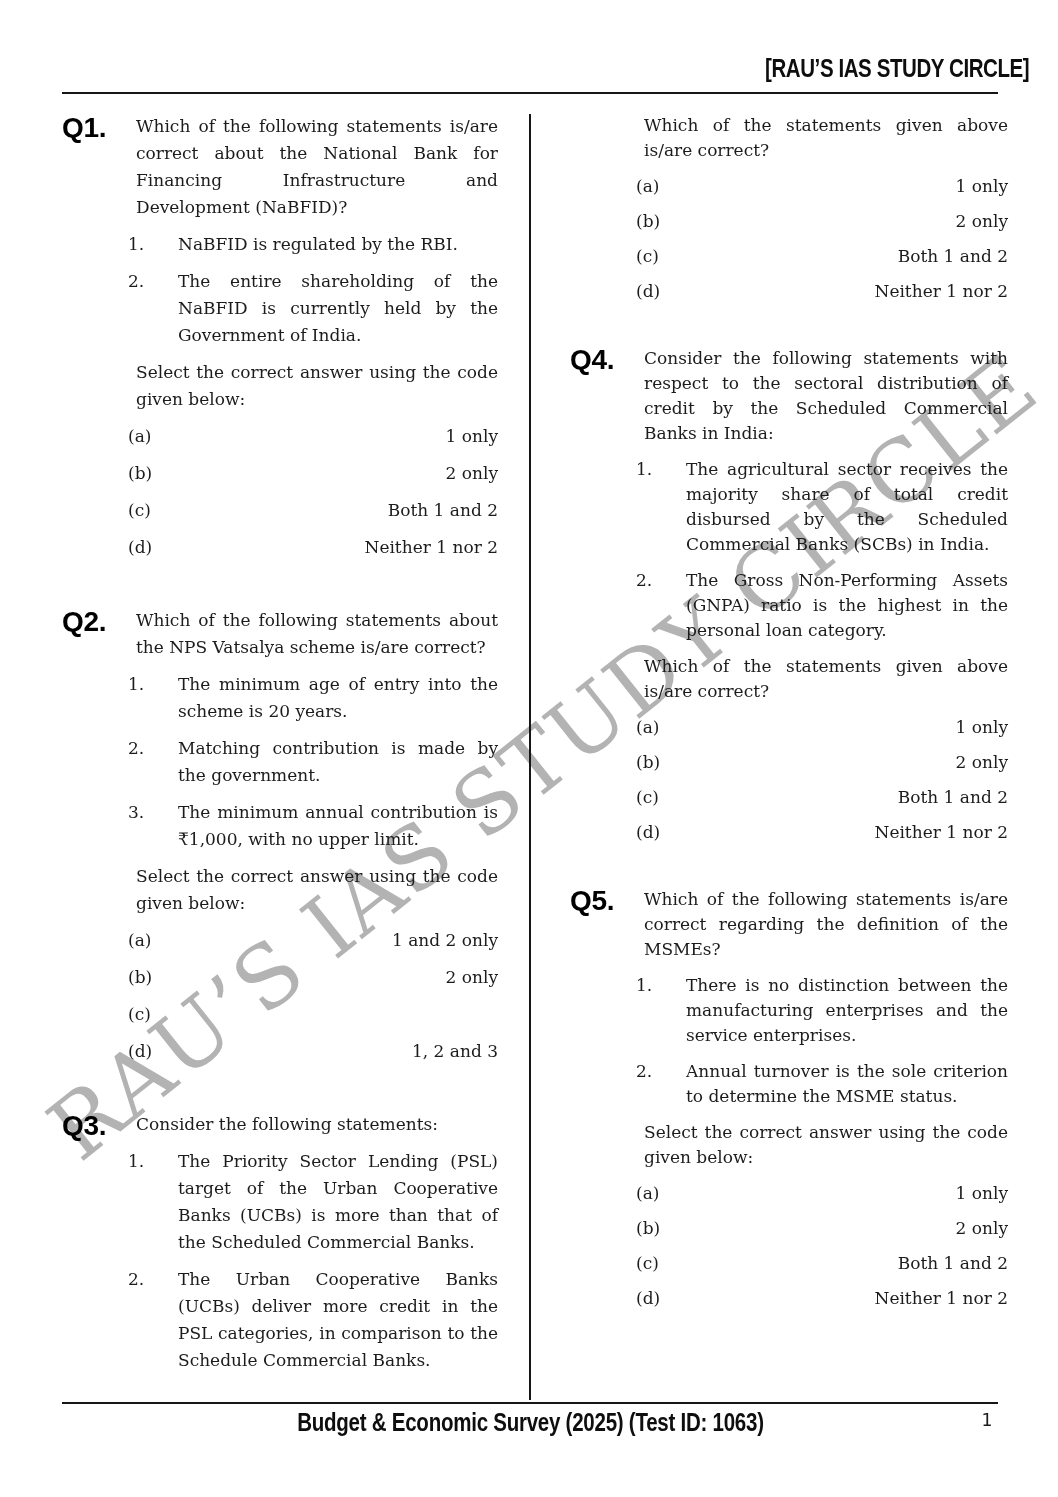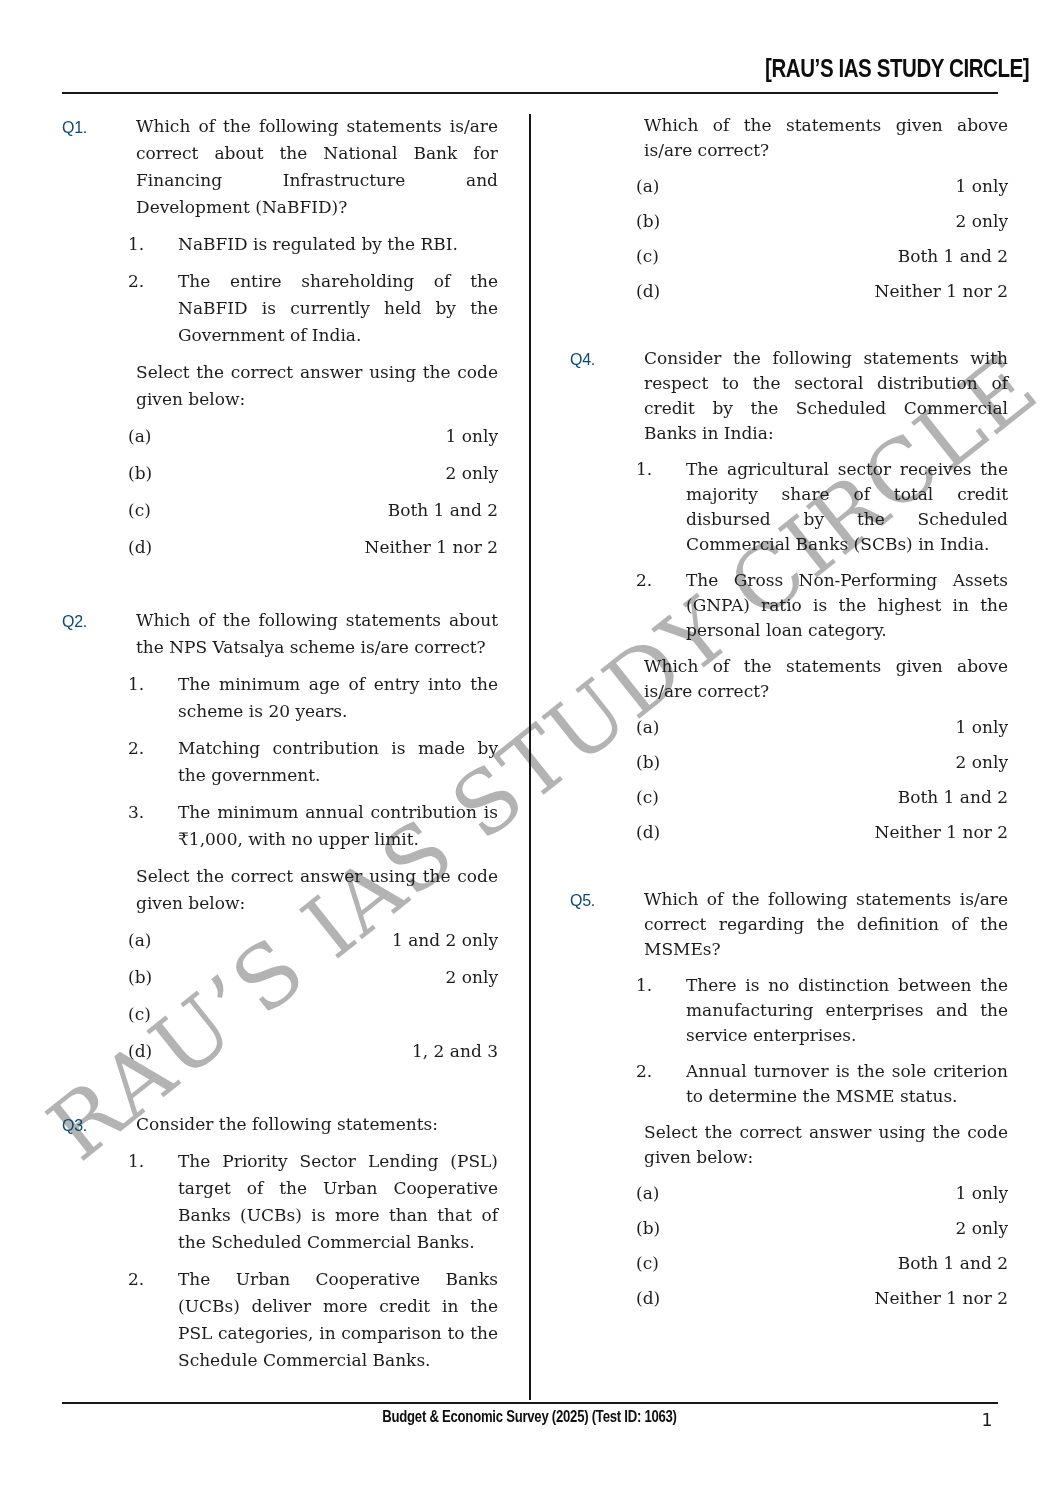--- a/index.html
+++ b/index.html
@@ -27,35 +27,35 @@
     color:#b3b3b3; white-space:nowrap; user-select:none;
   }
   
   .col { position:absolute; top:113px; z-index:1; font-size:17px; }
   .col-left  { left:62px;  width:436px; line-height:27px; }
   .col-right { left:570px; width:438px; line-height:25px; }
   .qblock { display:grid; grid-template-columns:66px 1fr; }
   .col-left  .qblock { margin-bottom:46px; }
   .col-right .qblock { margin-bottom:42px; }
   .qlabel {
-    font-family:"Liberation Sans", sans-serif; font-weight:normal; font-size:16px;
-    letter-spacing:-0.3px; color:#0c4a6e; padding-top:1px;
+    font-family:"Liberation Sans", sans-serif; font-weight:bold; font-size:28px;
+    letter-spacing:-0.3px; color:#000000; padding-top:1px;
   }
   .para { margin:0 0 10px 8px; text-align:justify; }
   .col-right .para { margin-bottom:11px; }
   .srow { display:grid; grid-template-columns:50px 1fr; margin-bottom:10px; }
   .col-right .srow { margin-bottom:11px; }
   .srow .stext { text-align:justify; }
   .srow.option { margin-bottom:10px; }
   .srow.option .stext { text-align:right; }
   .srow:last-child, .para:last-child { margin-bottom:0; }
   
   .footer-title {
     position:absolute; top:1408px; left:62px; width:936px; text-align:center;
-    font-family:"Liberation Sans", sans-serif; font-weight:bold; font-size:16px;
+    font-family:"Liberation Sans", sans-serif; font-weight:bold; font-size:25px;
     color:#0e0e0e; white-space:nowrap;
   }
   .footer-title .squeeze { display:inline-block; transform:scaleX(0.82); transform-origin:center; letter-spacing:-0.3px; }
   .footer-page {
     position:absolute; top:1409px; right:66px;
     font-family:"DejaVu Sans Mono", monospace; font-size:18px; color:#1c1c1c;
   }
 </style>
 </head>
 <body>

